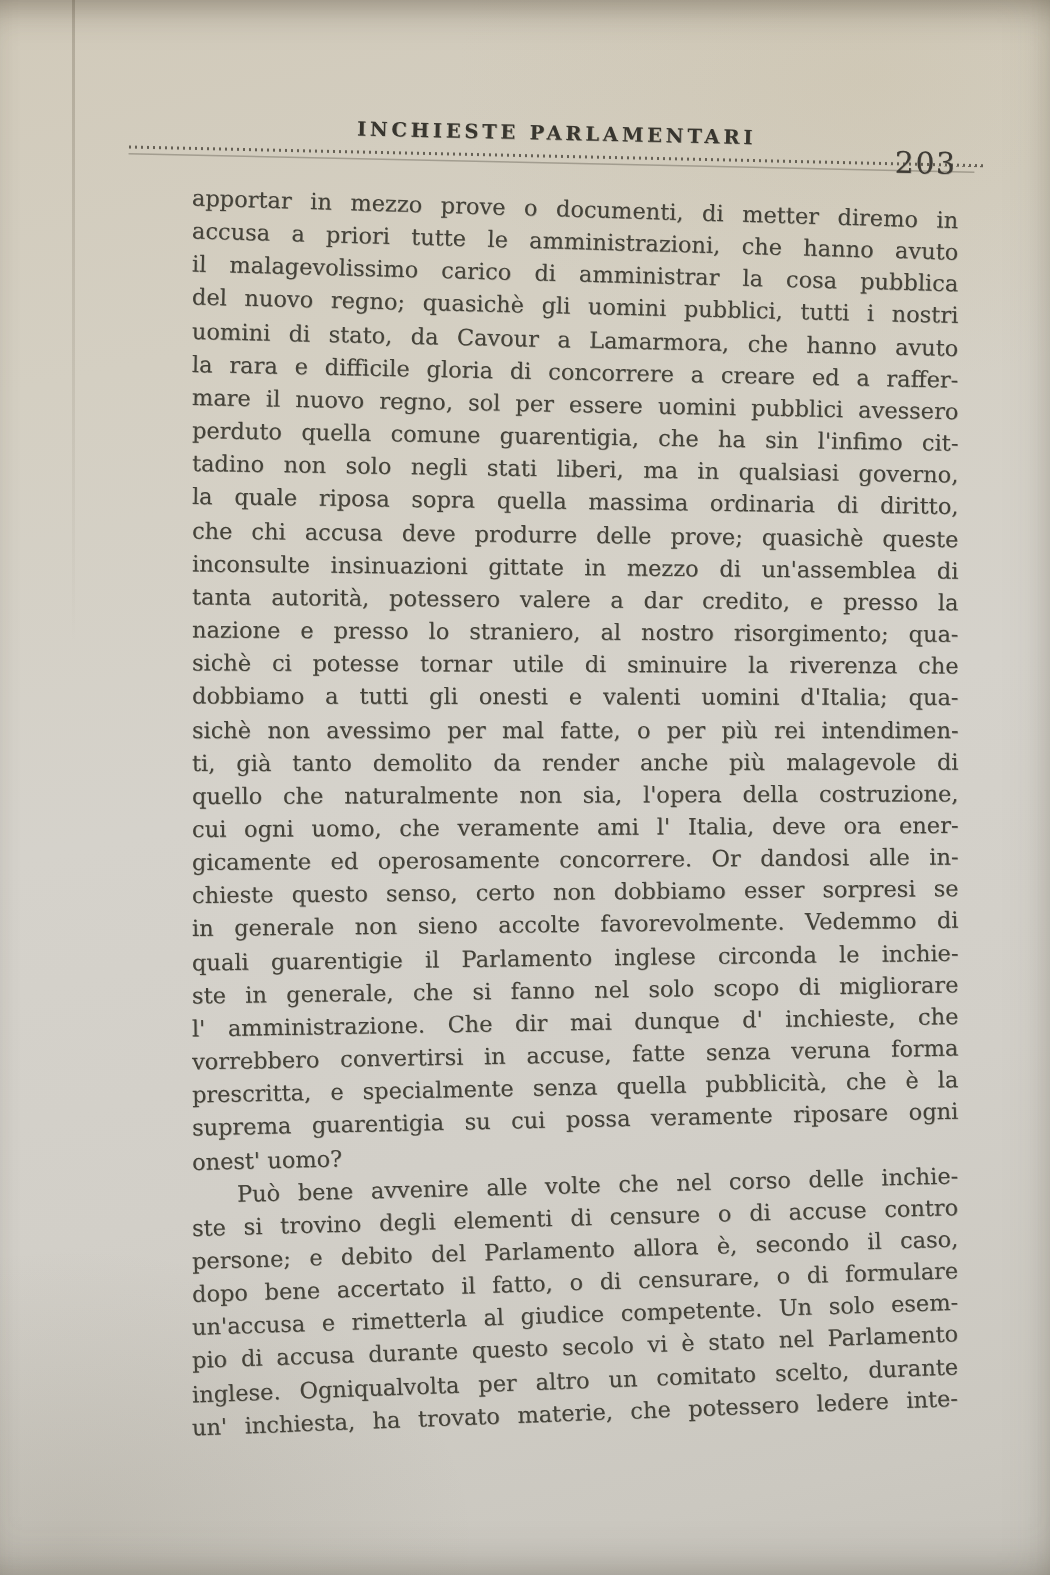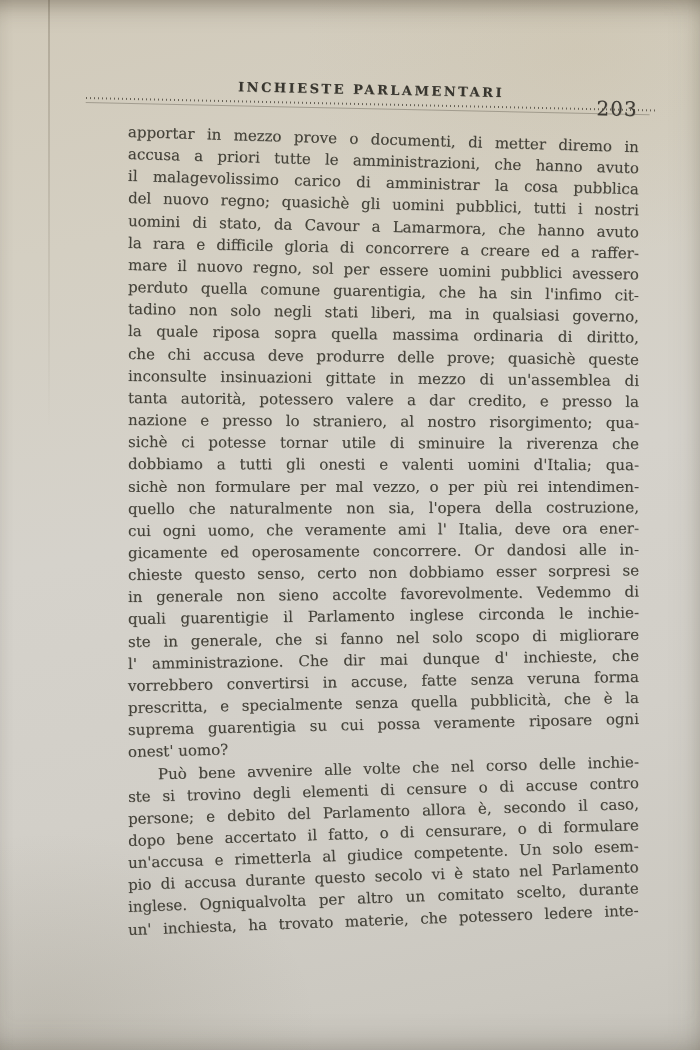--- a/index.html
+++ b/index.html
@@ -108,21 +108,22 @@
       <div class="line" style="transform: rotate(1.068deg); transform-origin: left center;">mare il nuovo regno, sol per essere uomini pubblici avessero</div>
       <div class="line" style="transform: rotate(0.962deg); transform-origin: left center;">perduto quella comune guarentigia, che ha sin l'infimo cit-</div>
       <div class="line" style="transform: rotate(0.857deg); transform-origin: left center;">tadino non solo negli stati liberi, ma in qualsiasi governo,</div>
       <div class="line" style="transform: rotate(0.751deg); transform-origin: left center;">la quale riposa sopra quella massima ordinaria di diritto,</div>
       <div class="line" style="transform: rotate(0.646deg); transform-origin: left center;">che chi accusa deve produrre delle prove; quasichè queste</div>
       <div class="line" style="transform: rotate(0.541deg); transform-origin: left center;">inconsulte insinuazioni gittate in mezzo di un'assemblea di</div>
       <div class="line" style="transform: rotate(0.435deg); transform-origin: left center;">tanta autorità, potessero valere a dar credito, e presso la</div>
       <div class="line" style="transform: rotate(0.33deg); transform-origin: left center;">nazione e presso lo straniero, al nostro risorgimento; qua-</div>
       <div class="line" style="transform: rotate(0.224deg); transform-origin: left center;">sichè ci potesse tornar utile di sminuire la riverenza che</div>
       <div class="line" style="transform: rotate(0.119deg); transform-origin: left center;">dobbiamo a tutti gli onesti e valenti uomini d'Italia; qua-</div>
-      <div class="line" style="transform: rotate(0.014deg); transform-origin: left center;">sichè non formulare per mal vezzo, o per più rei intendimen-</div>
+      <div class="line" style="transform: rotate(0.014deg); transform-origin: left center;">sichè non avessimo per mal fatte, o per più rei intendimen-</div>
+      <div class="line" style="transform: rotate(-0.092deg); transform-origin: left center;">ti, già tanto demolito da render anche più malagevole di</div>
       <div class="line" style="transform: rotate(-0.197deg); transform-origin: left center;">quello che naturalmente non sia, l'opera della costruzione,</div>
       <div class="line" style="transform: rotate(-0.303deg); transform-origin: left center;">cui ogni uomo, che veramente ami l' Italia, deve ora ener-</div>
       <div class="line" style="transform: rotate(-0.408deg); transform-origin: left center;">gicamente ed operosamente concorrere. Or dandosi alle in-</div>
       <div class="line" style="transform: rotate(-0.514deg); transform-origin: left center;">chieste questo senso, certo non dobbiamo esser sorpresi se</div>
       <div class="line" style="transform: rotate(-0.619deg); transform-origin: left center;">in generale non sieno accolte favorevolmente. Vedemmo di</div>
       <div class="line" style="transform: rotate(-0.724deg); transform-origin: left center;">quali guarentigie il Parlamento inglese circonda le inchie-</div>
       <div class="line" style="transform: rotate(-0.83deg); transform-origin: left center;">ste in generale, che si fanno nel solo scopo di migliorare</div>
       <div class="line" style="transform: rotate(-0.935deg); transform-origin: left center;">l' amministrazione. Che dir mai dunque d' inchieste, che</div>
       <div class="line" style="transform: rotate(-1.041deg); transform-origin: left center;">vorrebbero convertirsi in accuse, fatte senza veruna forma</div>
       <div class="line" style="transform: rotate(-1.146deg); transform-origin: left center;">prescritta, e specialmente senza quella pubblicità, che è la</div>

